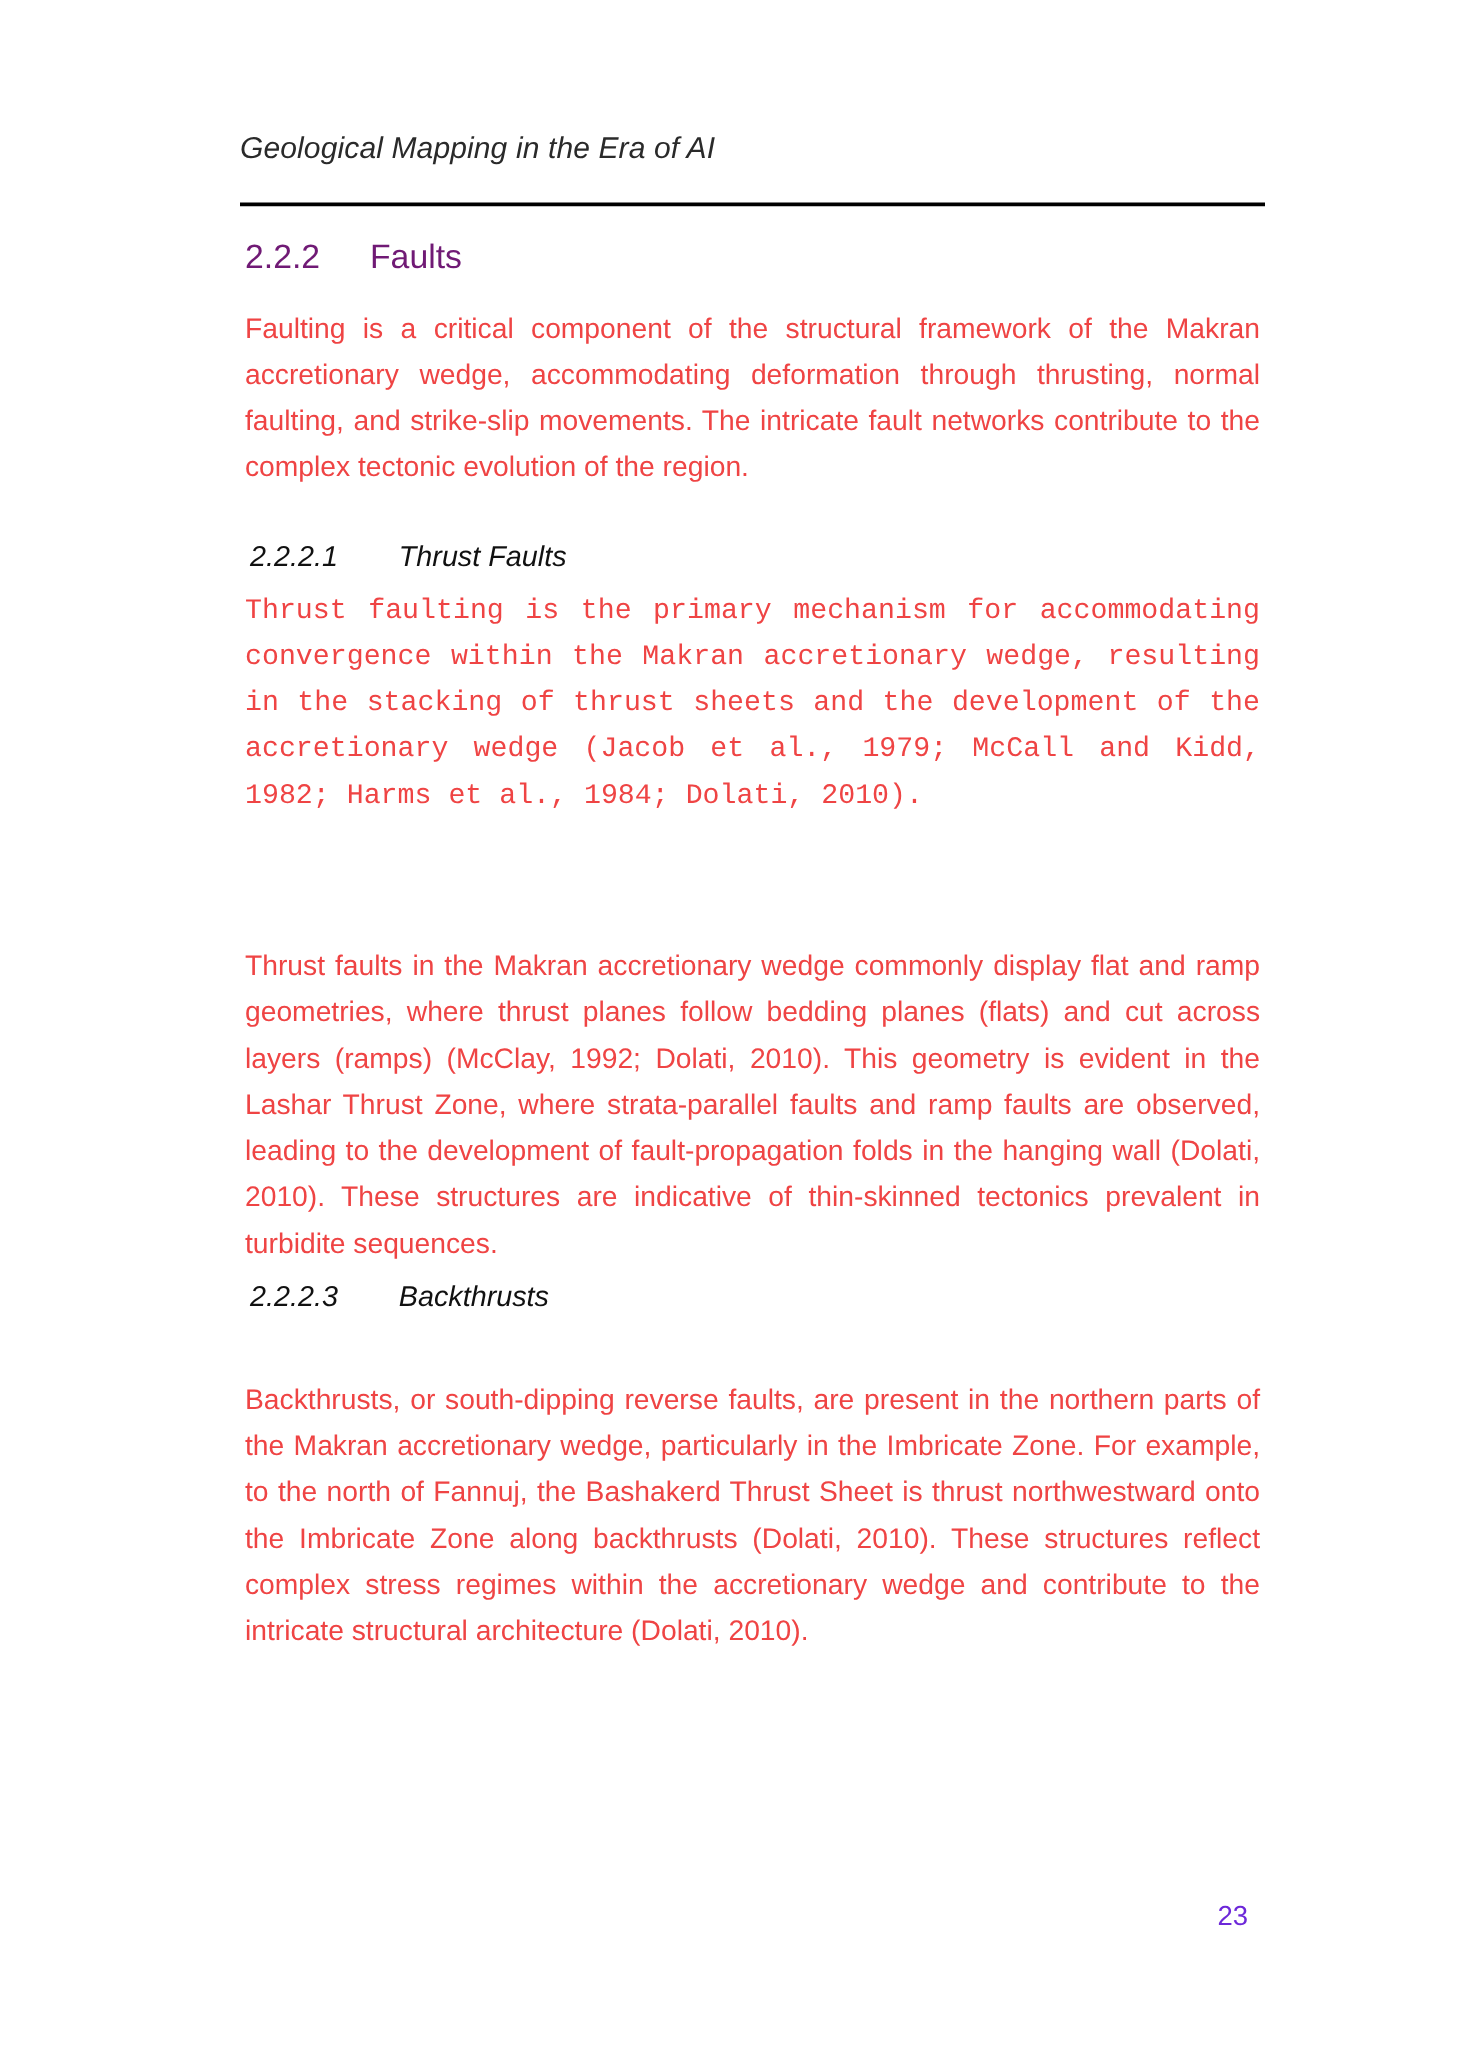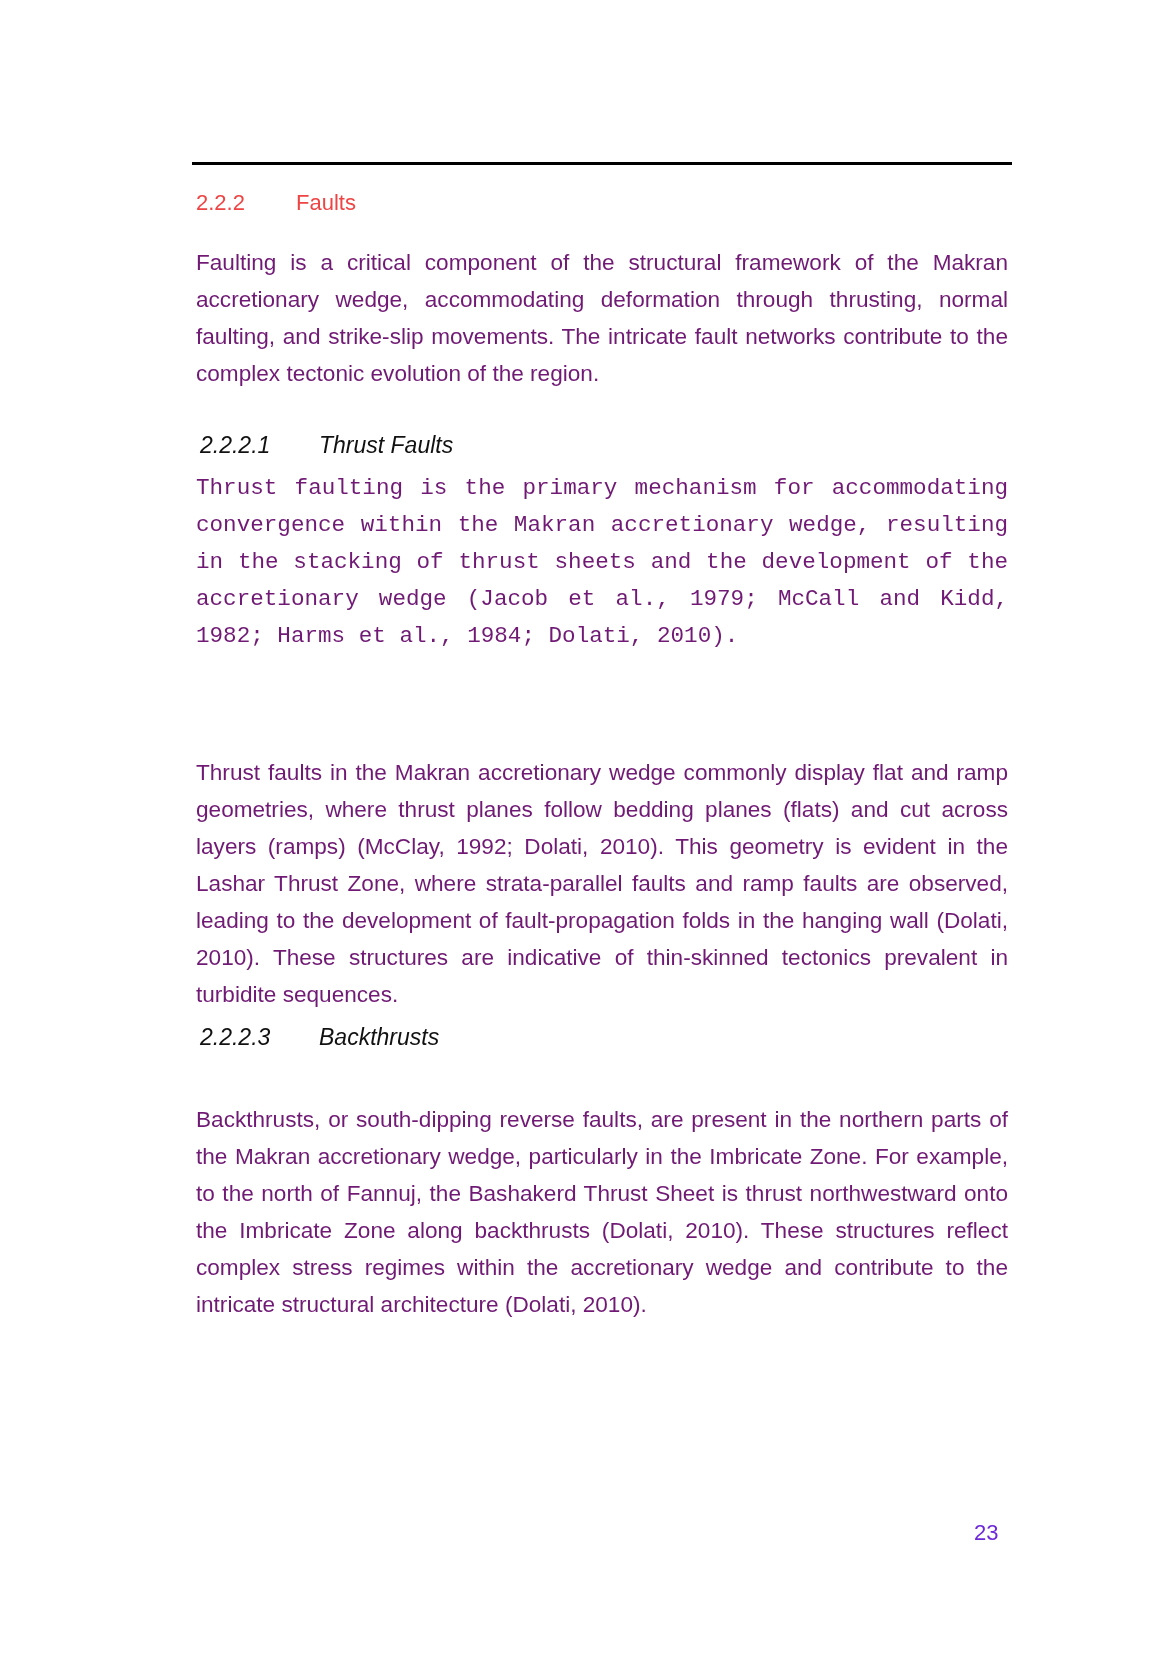--- a/index.html
+++ b/index.html
@@ -15,36 +15,39 @@
   .logo-map { position: absolute; left: 4px; top: 12px; width: 58px; height: 40px; }
   .logo-line1 { position: absolute; left: 58px; top: 0px; font-size: 21px; font-weight: bold; color: #7b3fa0; letter-spacing: 0.2px; }
   .logo-line2 { position: absolute; left: 58px; top: 27px; font-size: 21px; font-weight: bold; color: #7b3fa0; letter-spacing: 0.2px; }
   .logo-emblem { position: absolute; left: 163px; top: 4px; width: 19px; height: 19px; border-radius: 50%;
                  border: 2px solid #2e4f8f; box-sizing: border-box; }
   .logo-emblem::after { content: ""; position: absolute; left: 4px; top: 3px; width: 7px; height: 8px;
                  border: 2px solid #2e4f8f; border-radius: 50%; border-right-color: transparent; }
   .logo-sub-rule { position: absolute; left: 0; top: 56px; width: 200px; height: 1px; background: #d0c0e0; }
   .logo-tagline { position: absolute; left: 0; top: 59px; width: 200px; font-size: 5.5px; color: #c06090; white-space: nowrap; text-align: center; }
 
-  h2.section { position: absolute; left: 196px; top: 190px; margin: 0; font-weight: normal; font-size: 22px; color: #ef4444; }
+  h2.section { position: absolute; left: 196px; top: 190px; margin: 0; font-weight: normal; font-size: 27px; color: #701a75; }
   h2.section .num { display: inline-block; width: 100px; }
 
   h3.sub { position: absolute; left: 196px; margin: 4px; font-weight: normal; font-style: italic; font-size: 23px; color: #111; }
   h3.sub .num { display: inline-block; width: 119px; }
 
   .para { position: absolute; left: 196px; width: 812px; margin: 0; font-size: 22.6px; line-height: 37px;
-          text-align: justify; color: #701a75; }
+          text-align: justify; color: #ef4444; }
 
   .page-number { position: absolute; left: 974px; top: 1520px; font-size: 22px; color: #6d28d9; }
 </style>
 </head>
 <body>
 
 <div class="page">
 
+  <div class="header">
+    <div class="header-title">Geological Mapping in the Era of AI</div>
+  </div>
 
 
   <div class="header-rule"></div>
 
   <h2 class="section">
     <span class="num">2.2.2</span><span>Faults</span>
   </h2>
 
   <p class="para" style="top:244px;">Faulting is a critical component of the structural framework of the Makran accretionary wedge, accommodating deformation through thrusting, normal faulting, and strike-slip movements. The intricate fault networks contribute to the complex tectonic evolution of the region.</p>
 

